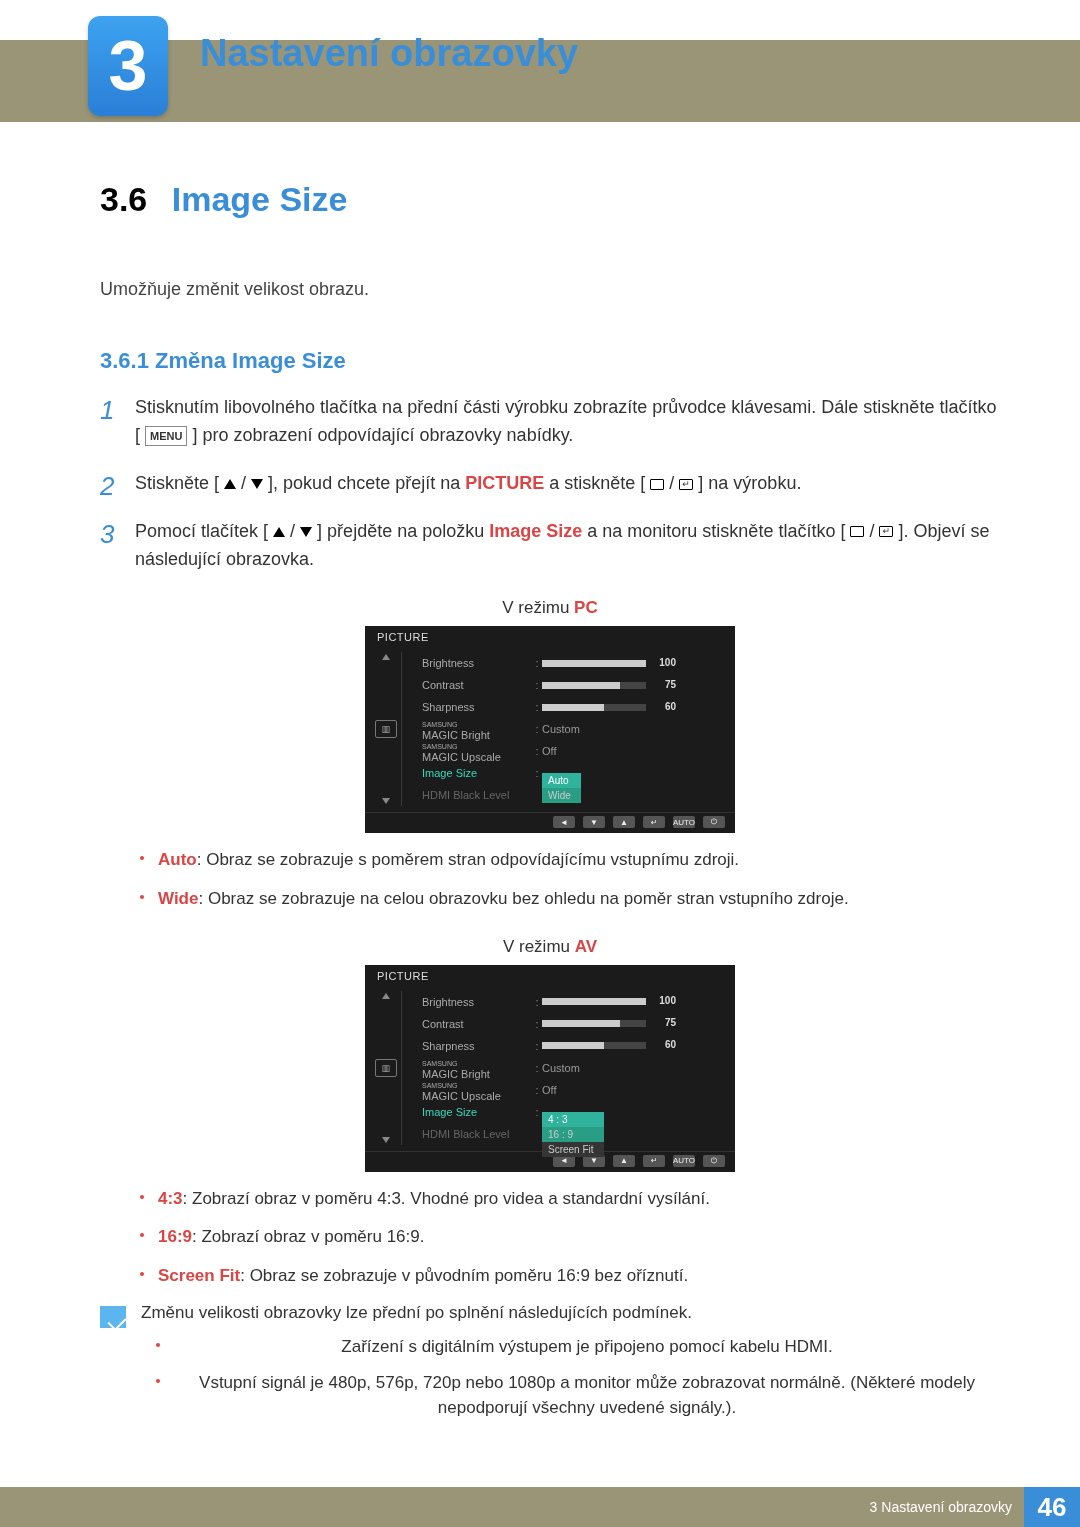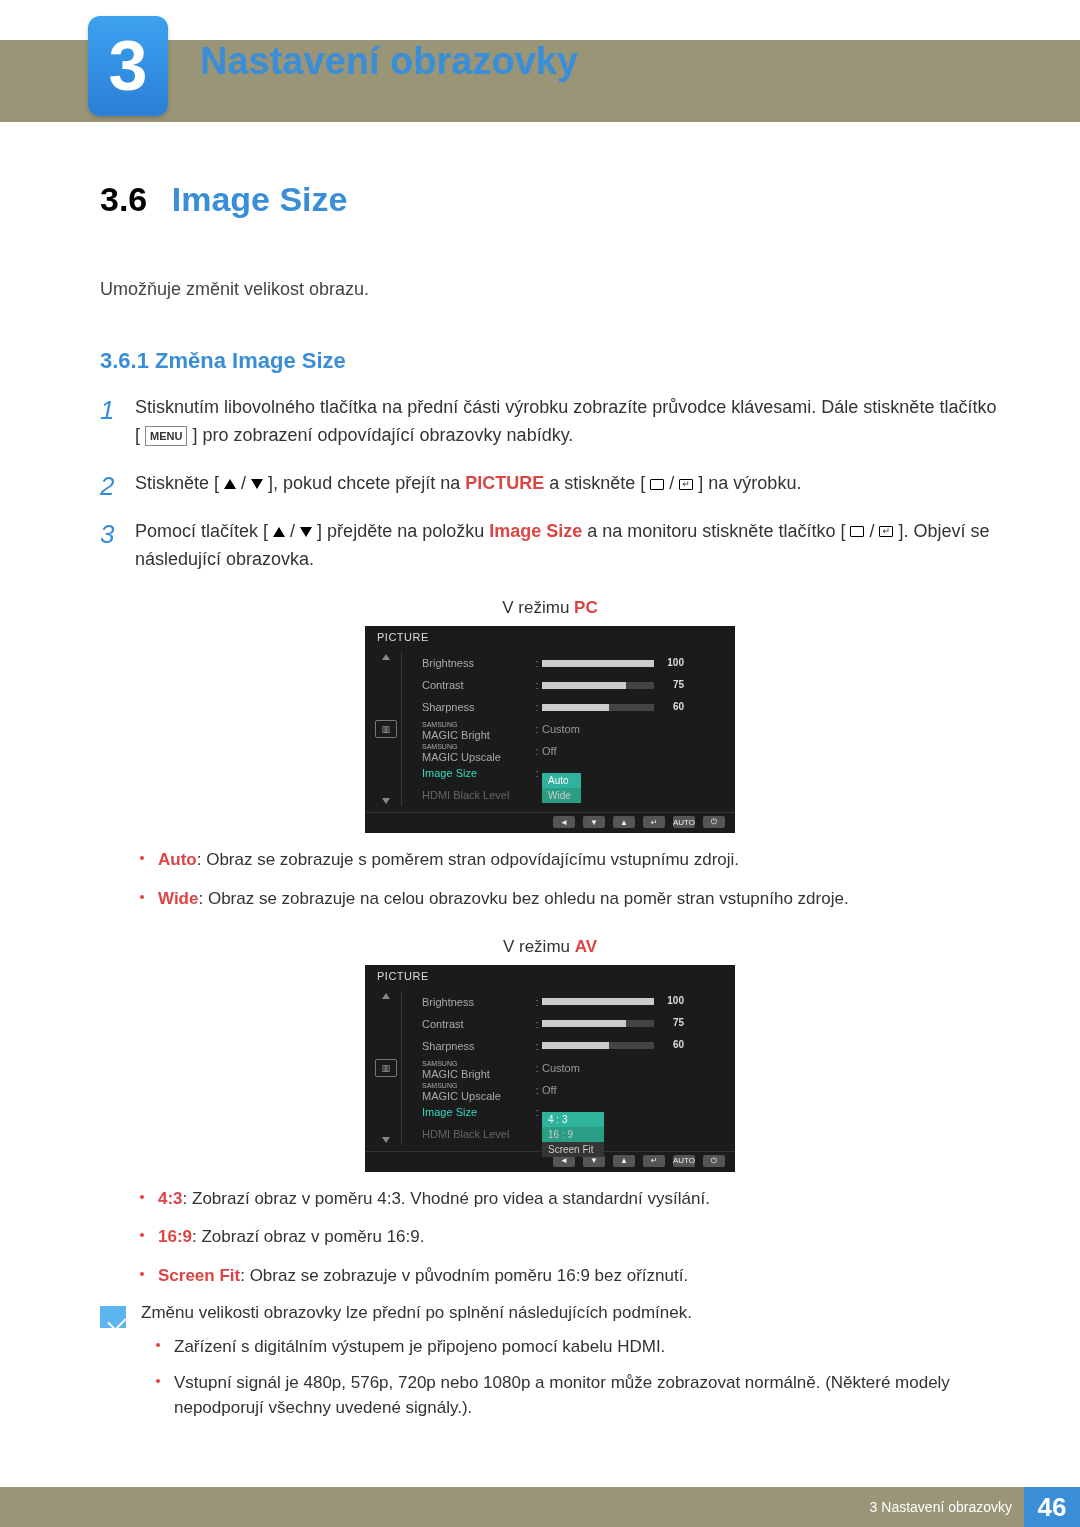--- a/index.html
+++ b/index.html
@@ -32,21 +32,21 @@
     border-radius: 12px;
     display: flex; align-items: center; justify-content: center;
     box-shadow: 0 2px 4px rgba(0,0,0,0.2);
   }
   .chapter-tab span {
     color: #fff; font-size: 70px; font-weight: bold;
     line-height: 1;
   }
   .chapter-title {
     position: absolute;
-    top: 40px; left: 200px;
+    top: 32px; left: 200px;
     font-size: 38px; font-weight: bold;
     color: #3a8ed8;
   }
   
   .content {
     position: absolute;
     top: 180px; left: 100px; right: 80px;
   }
   .sec-num {
     display: inline-block;
@@ -163,21 +163,21 @@
     align-items:center;
     height:22px;
     border-left:1px solid #3a3a3a;
     padding-left:20px;
   }
   .osd-label { width:110px; color:#aaa; font-size:11px;}
   .osd-label.active { color:#36d9bd; }
   .osd-label.dim { color:#666;}
   .osd-colon { width:10px; text-align:center; color:#888;}
   .osd-val { flex:1; position:relative; }
-  .bar { height:7px; background:#444; position:relative; width:112px;font-weight:bold; }
+  .bar { height:7px; background:#444; position:relative; width:104px;font-weight:bold; }
   .bar .fill { position:absolute; top:0; left:0; height:100%; background:#ccc;}
   .bar .num { position:absolute; right:-30px; top:-3px; color:#ddd; font-size:10px;}
   .osd-val.txt { color:#999; font-size:11px;}
   .dropdown {
     position:absolute; top:0; left:0;
     background:#353535;
     font-size:10px;
   }
   .dropdown .row { padding:2px 10px 2px 6px; color:#ccc; white-space:nowrap;}
   .dropdown .row.sel { background:#2fb39c; color:#fff;}
@@ -238,20 +238,21 @@
     border-left:2px solid #fff;
     border-bottom:2px solid #fff;
     transform:rotate(-45deg);
   }
   .note-body { flex:1;}
   .note ul { list-style:none; margin-top:12px; margin-left:15px;}
   .note ul li {
     position:relative; padding-left:18px;
     margin-bottom:12px;
     line-height:1.45;
+    text-align:center;
   }
   .note ul li::before{
     content:"";
     position:absolute; left:0; top:8px;
     width:4px; height:4px; border-radius:50%;
     background:#d44;
   }
   
   .footer {
     position:absolute;

